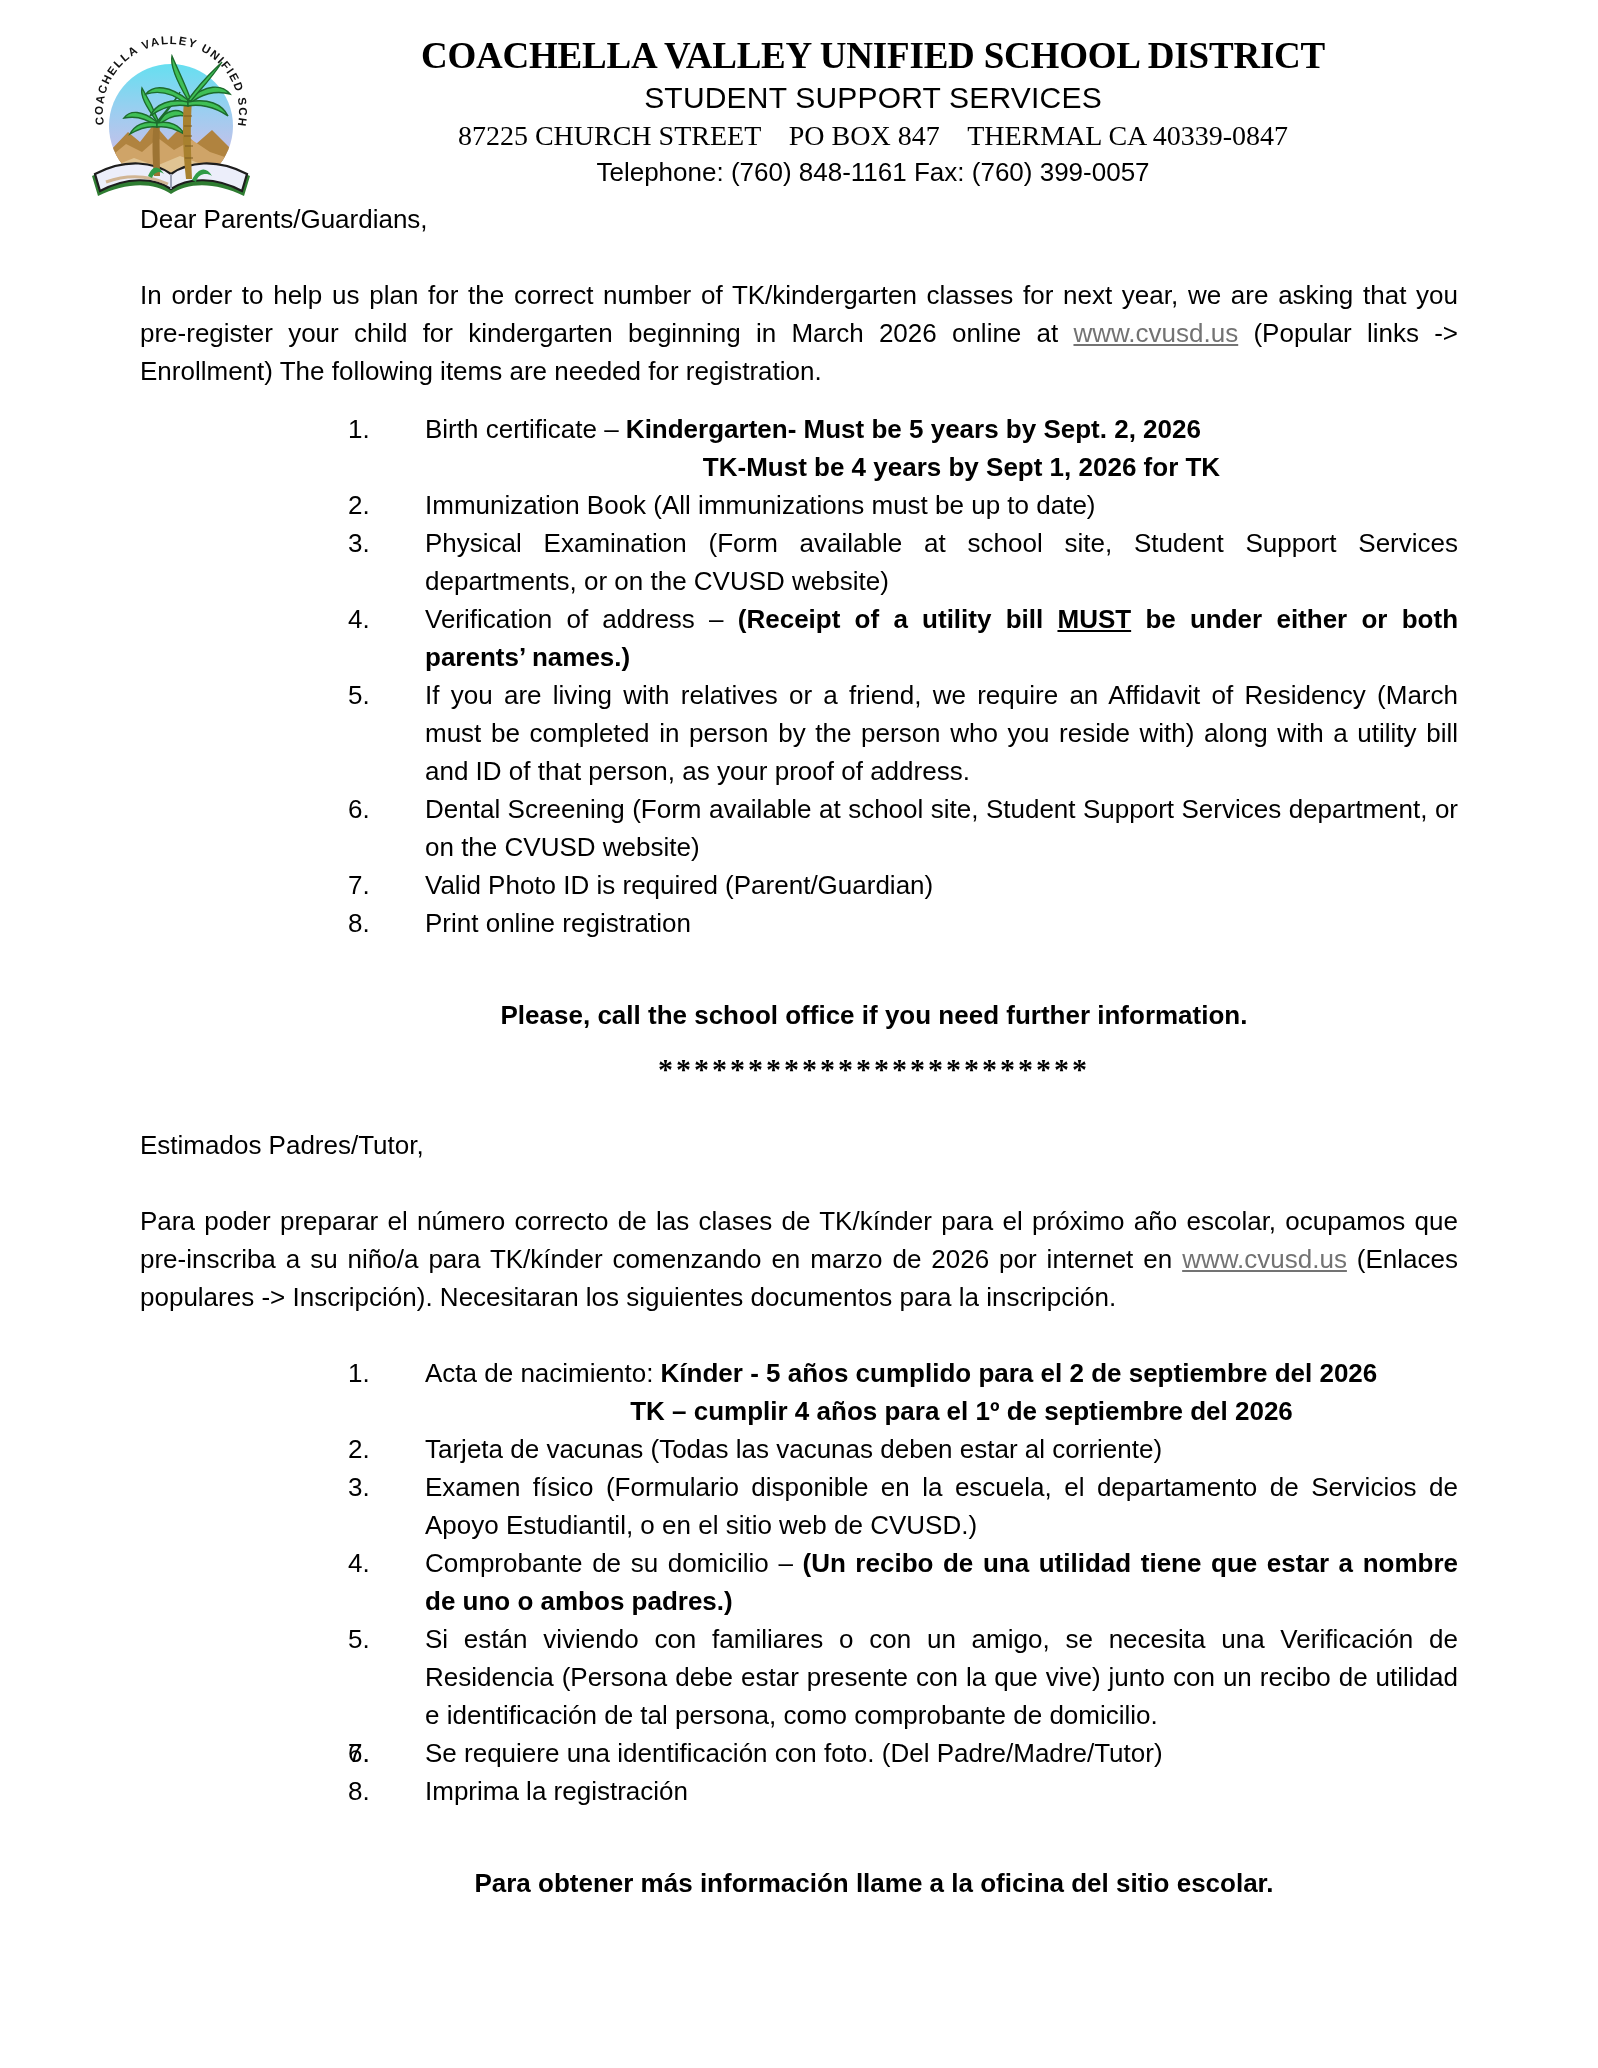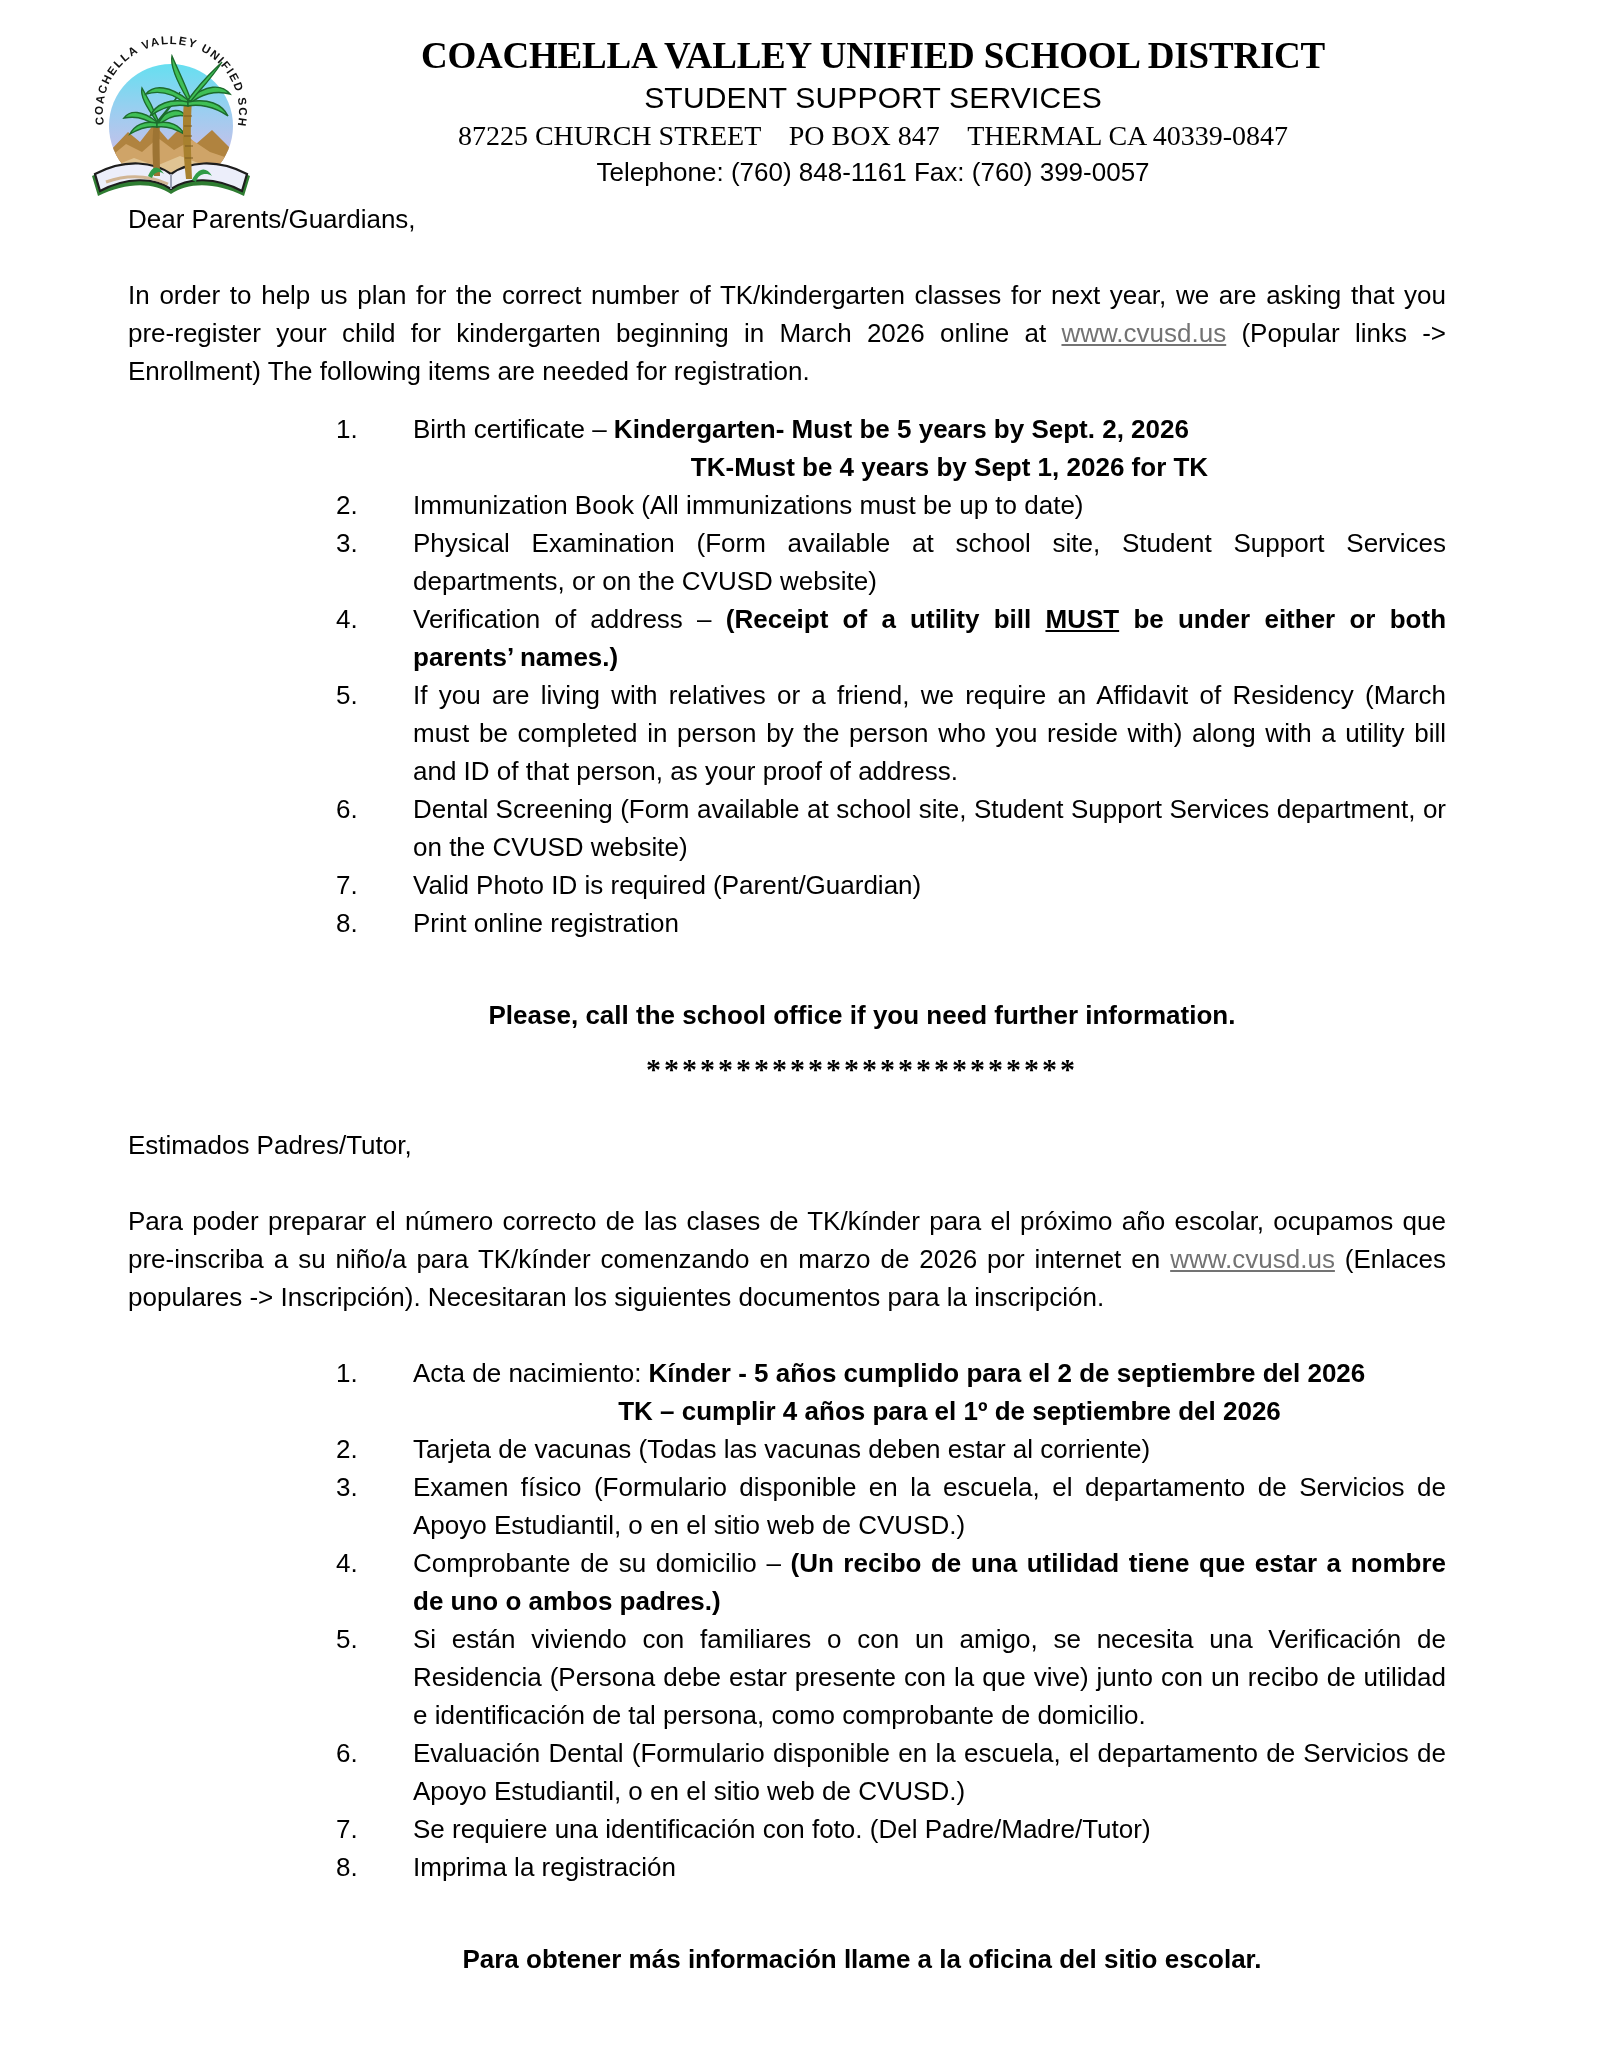--- a/index.html
+++ b/index.html
@@ -61,21 +61,21 @@
   }
   .phone-line {
     font-family: "Liberation Sans", sans-serif;
     font-size: 26px;
     line-height: 36px;
   }
 
   
   .page-body {
     position: absolute;
-    left: 128px;
+    left: 140px;
     top: 200px;
     width: 1318px;
   }
 
   .para {
     font-size: 26px;
     line-height: 38px;
     text-align: justify;
     margin: 0;
   }
@@ -318,21 +318,20 @@
         <span class="item-body"><span>Comprobante de su domicilio – </span><b>(Un recibo de una utilidad tiene que estar a nombre de uno o ambos padres.)</b></span>
       </li>
 
       <li>
         <span class="num">5.</span>
         <span class="item-body">Si están viviendo con familiares o con un amigo, se necesita una Verificación de Residencia (Persona debe estar presente con la que vive) junto con un recibo de utilidad e identificación de tal persona, como comprobante de domicilio.</span>
       </li>
 
       <li>
         <span class="num">6.</span>
-        <span class="item-body">Evaluación Dental (Formulario disponible en la escuela, el departamento de Servicios de Apoyo Estudiantil, o en el sitio web de CVUSD.)</span>
       </li>
 
       <li>
         <span class="num">7.</span>
         <span class="item-body">Se requiere una identificación con foto. (Del Padre/Madre/Tutor)</span>
       </li>
 
       <li>
         <span class="num">8.</span>
         <span class="item-body">Imprima la registración</span>

